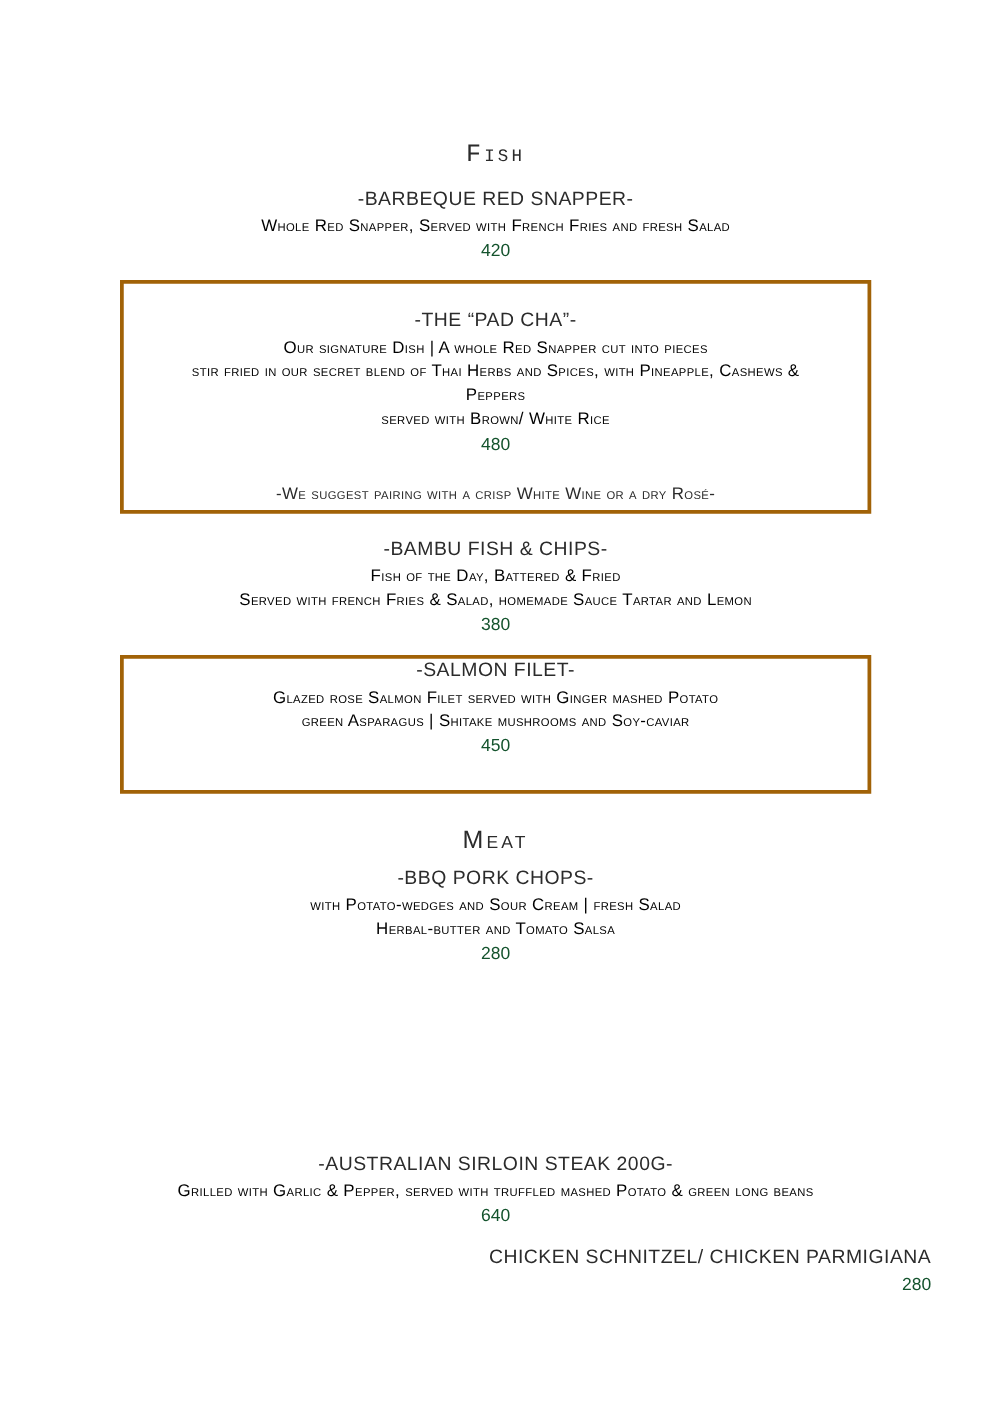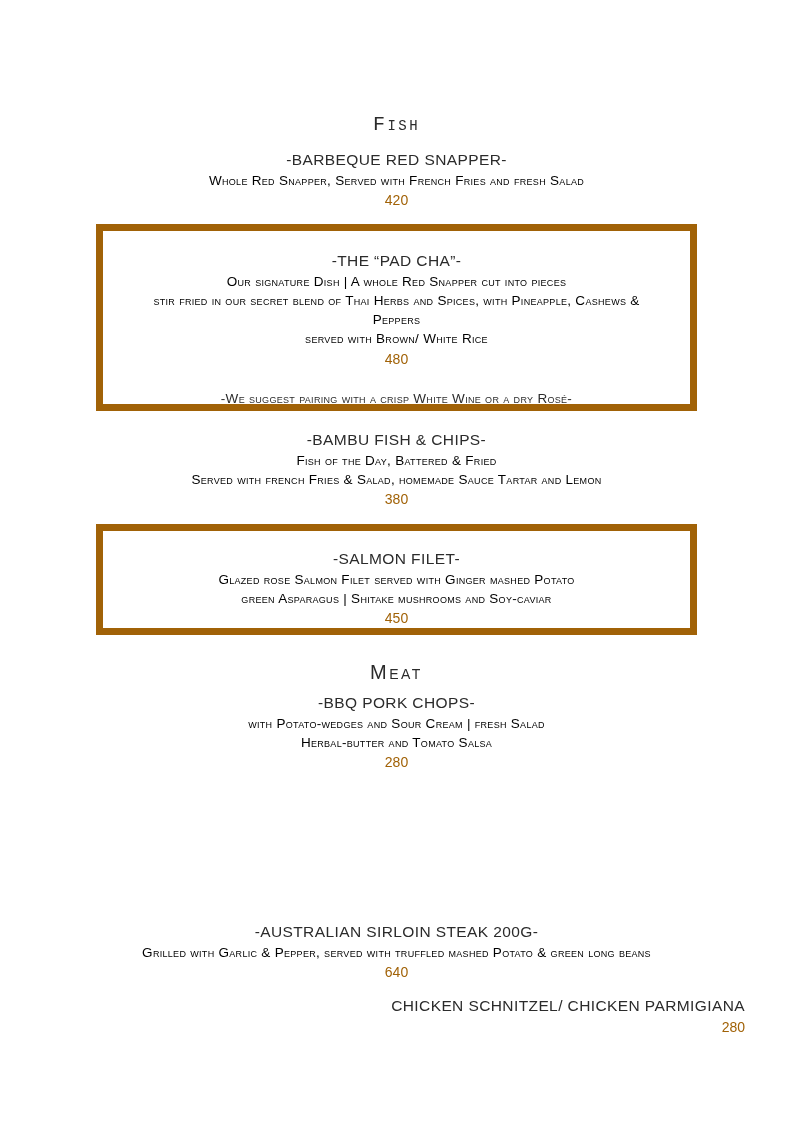--- a/index.html
+++ b/index.html
@@ -42,39 +42,39 @@
   }
   .item-desc {
     font-size: 13.5px;
     font-variant: small-caps;
     letter-spacing: 0.3px;
     color: #000000;
     line-height: 1.42;
   }
   .item-price {
     font-size: 14px;
-    color: #a16207;
+    color: #14532d;
     line-height: 1.45;
   }
   .item-note {
     font-size: 13.5px;
     font-variant: small-caps;
     letter-spacing: 0.3px;
     color: #2b2b2b;
   }
   .boxed {
-    border: 7px solid #a16207;
+    border: 3px solid #a16207;
     box-sizing: border-box;
   }
   
   #fish-heading { position: absolute; left: 48px; top: 96px; width: 697px; font-family: Liberation Mono, monospace; }
   #item-snapper { position: absolute; left: 48px; top: 138px; width: 697px; }
   #item-padcha  { position: absolute; left: 96px; top: 212px; width: 601px; height: 187px; padding-top: 20px; }
   #item-fishchips { position: absolute; left: 48px; top: 418px; width: 697px; }
-  #item-salmon  { position: absolute; left: 96px; top: 512px; width: 601px; height: 111px; padding-top: 18px; }
+  #item-salmon  { position: absolute; left: 96px; top: 512px; width: 601px; height: 111px; }
   #meat-heading { position: absolute; left: 48px; top: 644px; width: 697px; }
   #item-porkchops { position: absolute; left: 48px; top: 681px; width: 697px; }
   #item-duck    { position: absolute; left: 96px; top: 781px; width: 601px; height: 111px; padding-top: 16px; }
   #item-sirloin { position: absolute; left: 48px; top: 910px; width: 697px; }
   #item-schnitzel { position: absolute; left: 48px; top: 984px; width: 697px; text-align: right; }
 
   .nm { margin: 0; }
 </style>
 </head>
 <body>

